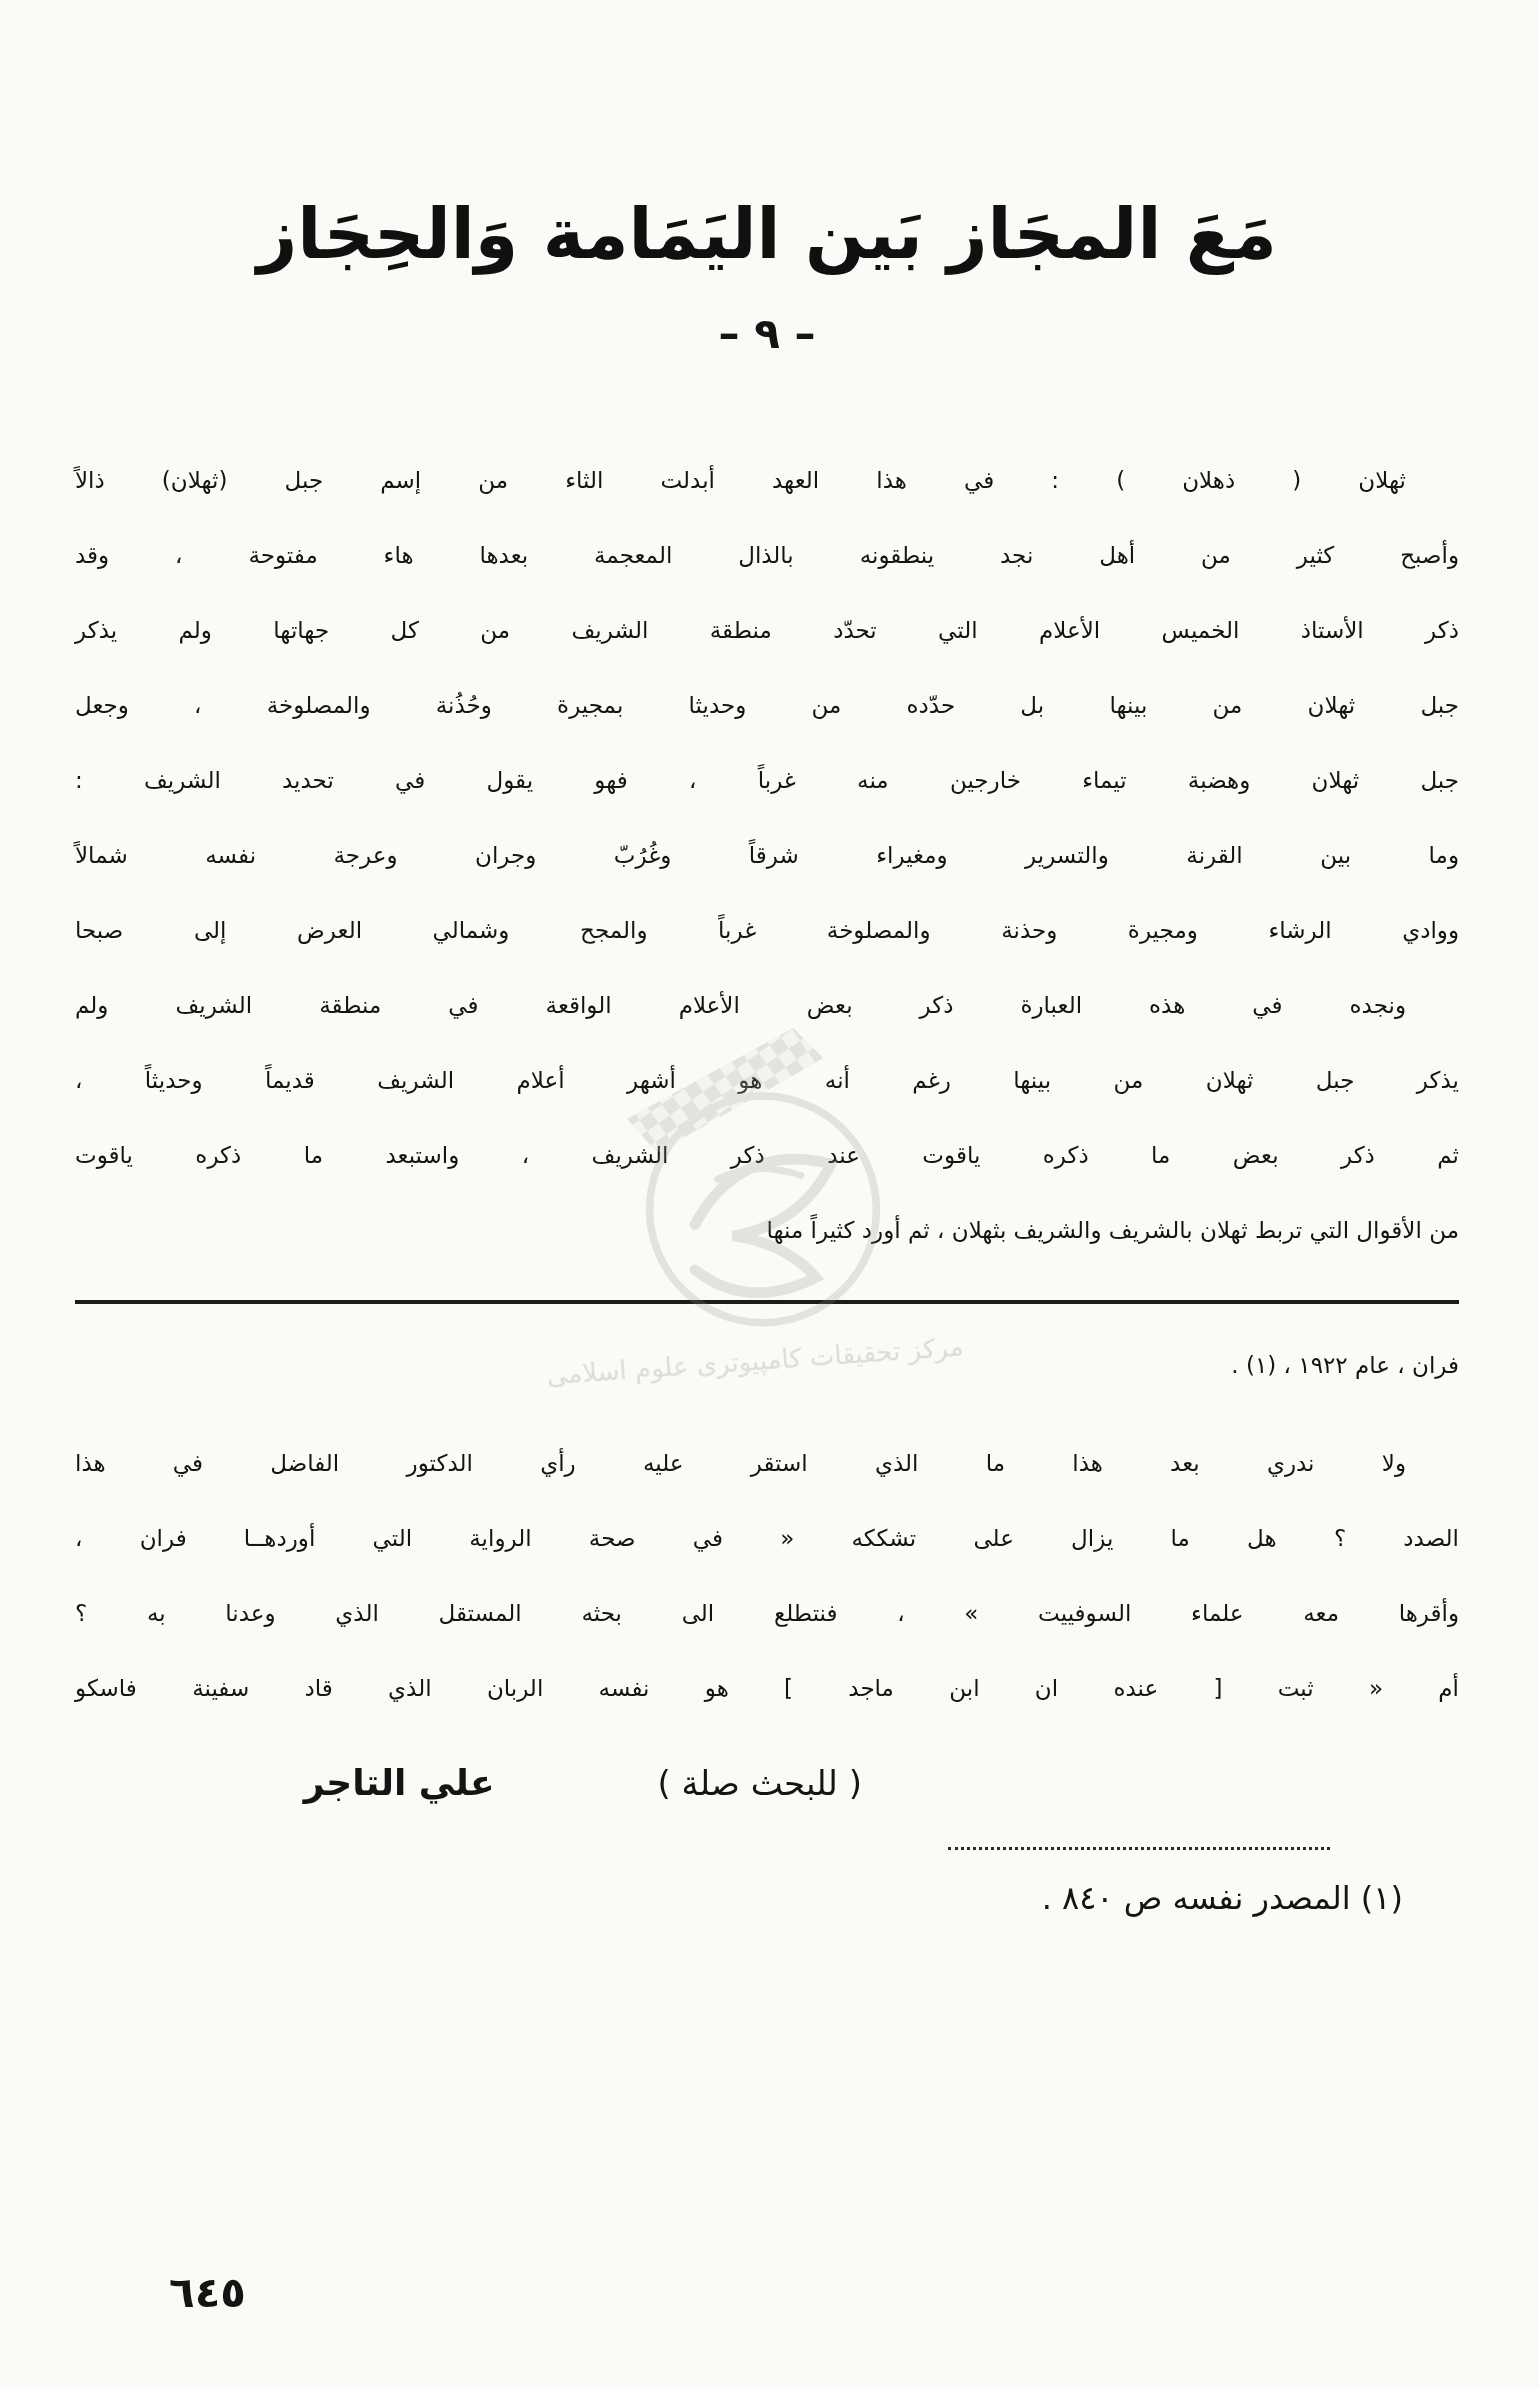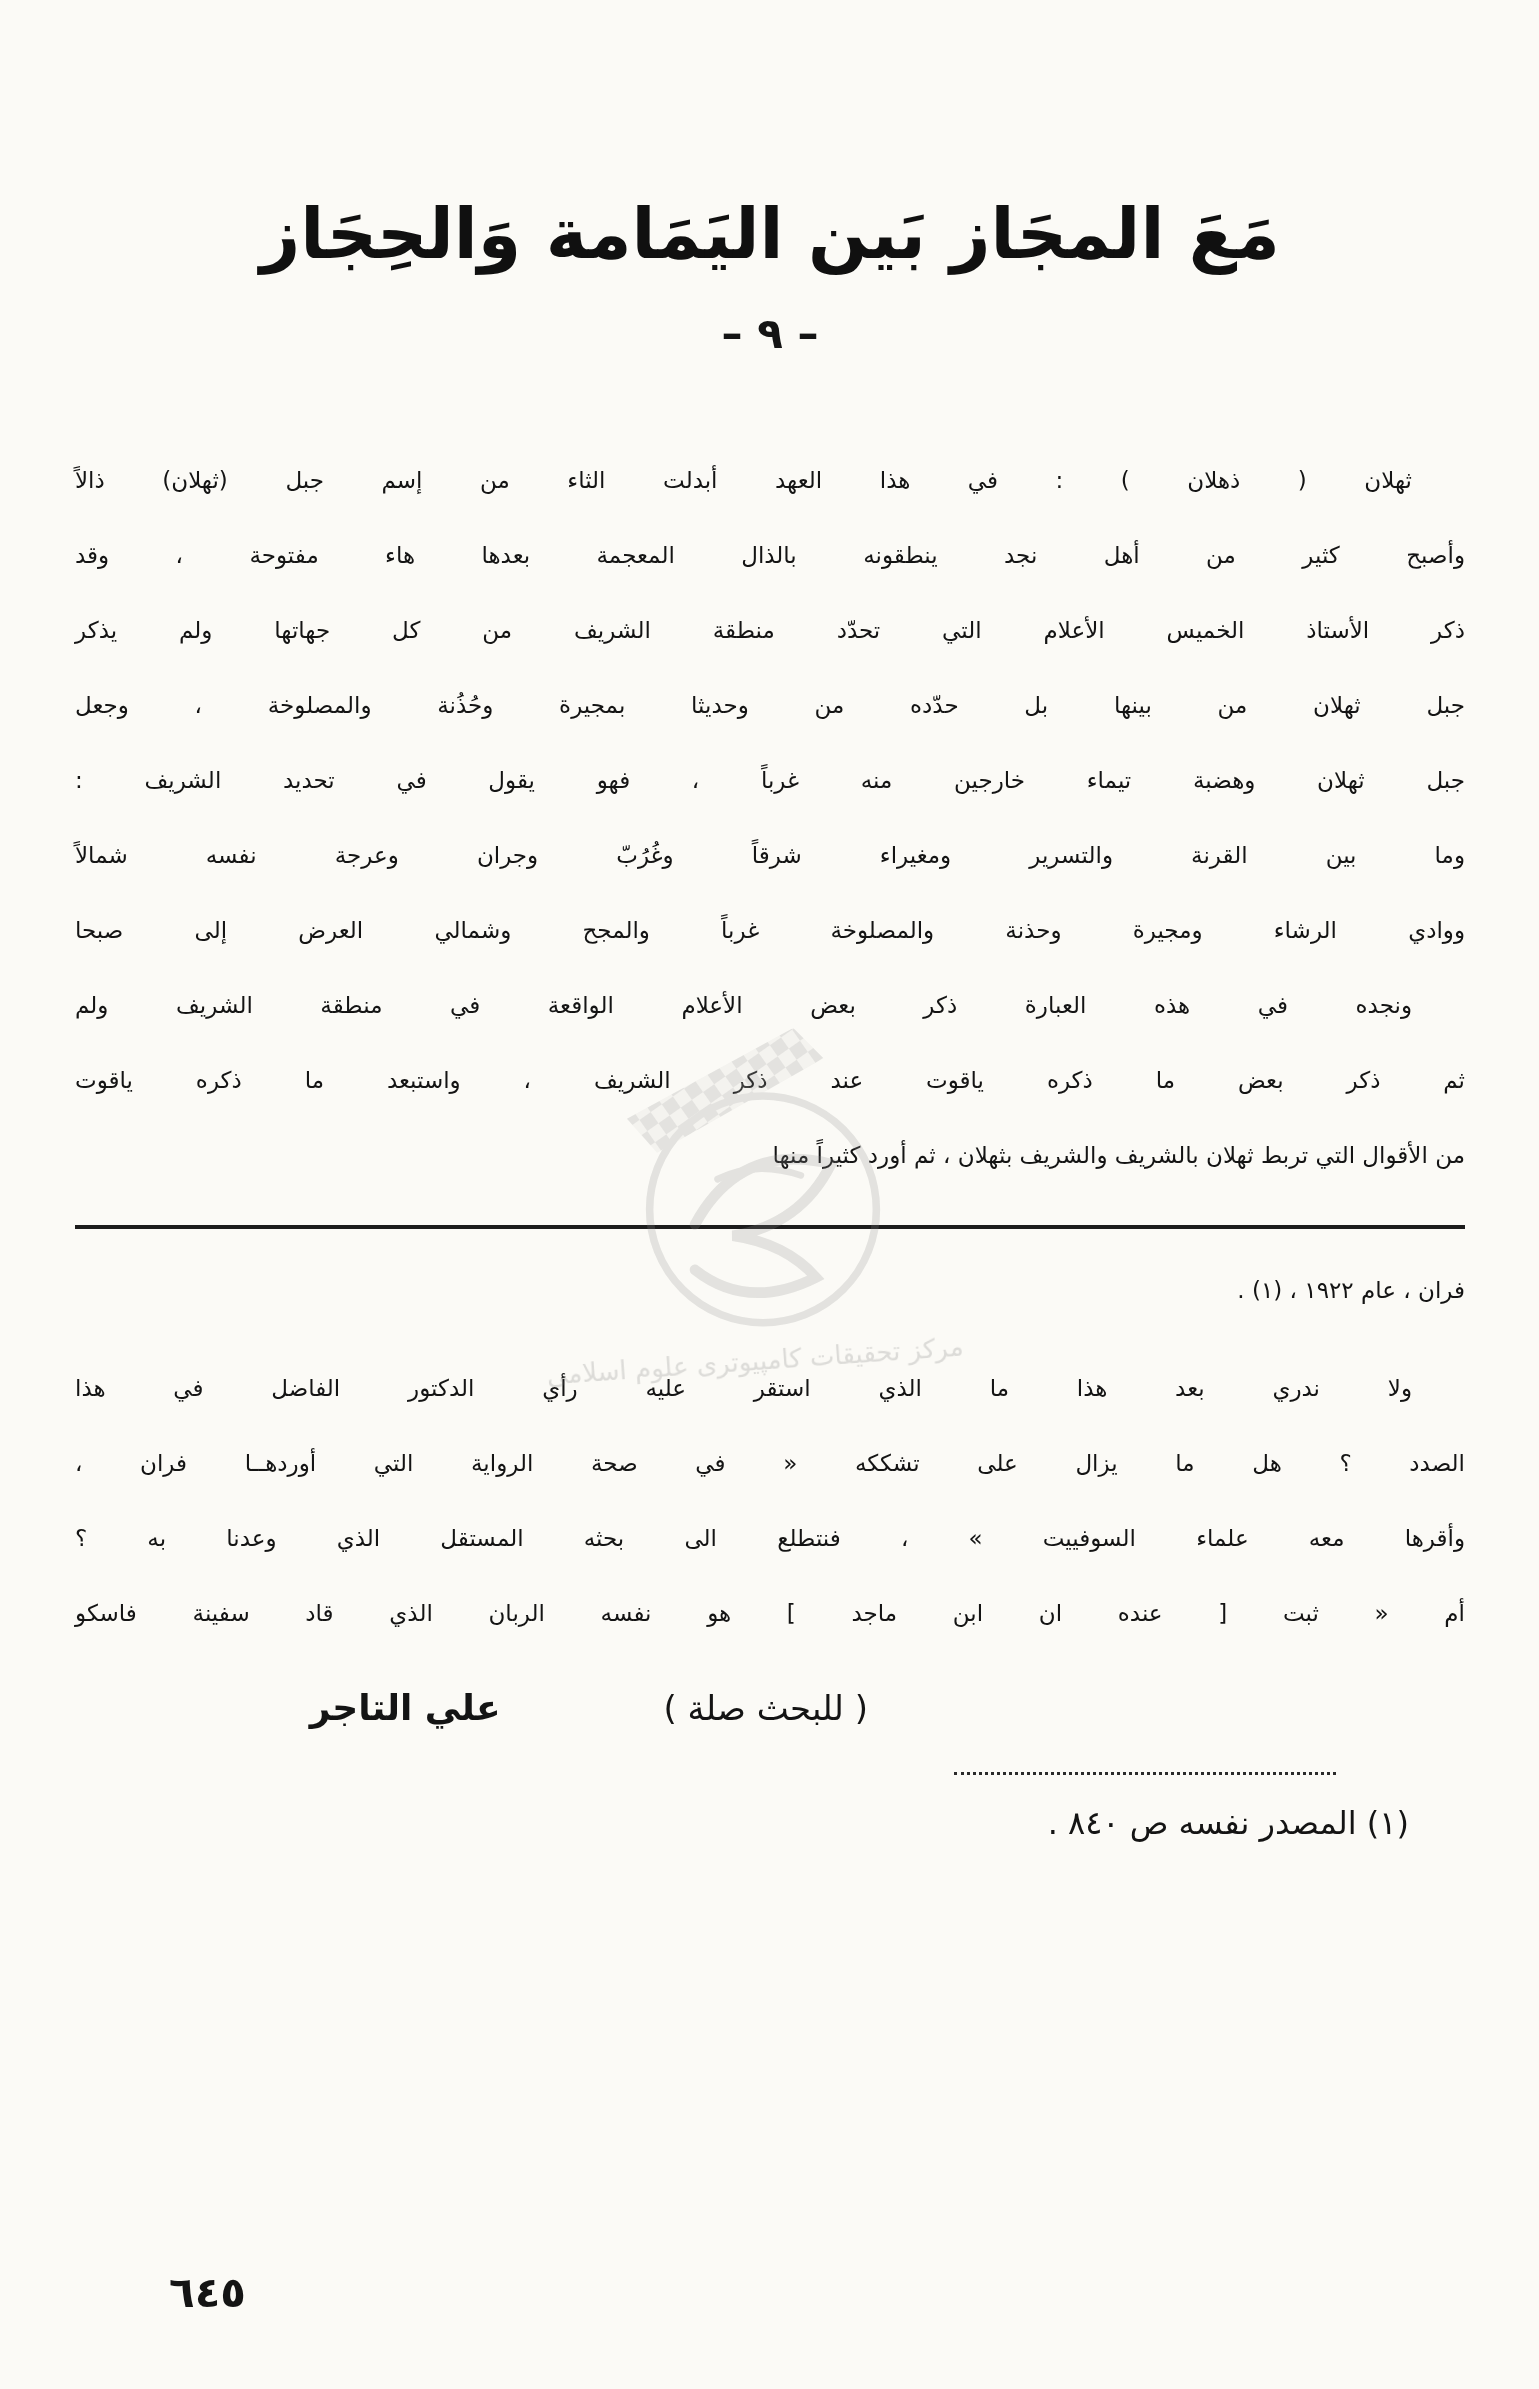--- a/index.html
+++ b/index.html
@@ -10,21 +10,21 @@
     margin: 0 auto;
     background: #fbfaf6;
     overflow: hidden;
     font-family: "DejaVu Sans", sans-serif;
     color: #141414;
     direction: rtl;
   }
   .content {
     position: absolute;
     top: 0;
-    right: 74px;
+    right: 80px;
     left: 76px;
     direction: rtl;
   }
   .title {
     margin-top: 193px;
     text-align: center;
     font-size: 70px;
     font-weight: bold;
     letter-spacing: 0.8px;
     color: #101010;
@@ -126,20 +126,21 @@
         <div class="line">وأصبح كثير من أهل نجد ينطقونه بالذال المعجمة بعدها هاء مفتوحة ، وقد</div>
         <div class="line">ذكر الأستاذ الخميس الأعلام التي تحدّد منطقة الشريف من كل جهاتها ولم يذكر</div>
         <div class="line">جبل ثهلان من بينها بل حدّده من وحديثا بمجيرة وحُذُنة والمصلوخة ، وجعل</div>
         <div class="line">جبل ثهلان وهضبة تيماء خارجين منه غرباً ، فهو يقول في تحديد الشريف :</div>
         <div class="line">وما بين القرنة والتسرير ومغيراء شرقاً وغُرُبّ وجران وعرجة نفسه شمالاً</div>
         <div class="line">ووادي الرشاء ومجيرة وحذنة والمصلوخة غرباً والمجح وشمالي العرض إلى صبحا</div>
       </div>
 
     <div class="para indent-first">
         <div class="line">ونجده في هذه العبارة ذكر بعض الأعلام الواقعة في منطقة الشريف ولم</div>
+        <div class="line">يذكر جبل ثهلان من بينها رغم أنه هو أشهر أعلام الشريف قديماً وحديثاً ،</div>
         <div class="line">ثم ذكر بعض ما ذكره ياقوت عند ذكر الشريف ، واستبعد ما ذكره ياقوت</div>
         <div class="line last">من الأقوال التي تربط ثهلان بالشريف والشريف بثهلان ، ثم أورد كثيراً منها</div>
       </div>
 
     <hr class="separator-rule">
 
     <div class="para continuation">
         <div class="line last">فران ، عام ١٩٢٢ ، (١) .</div>
       </div>
 

